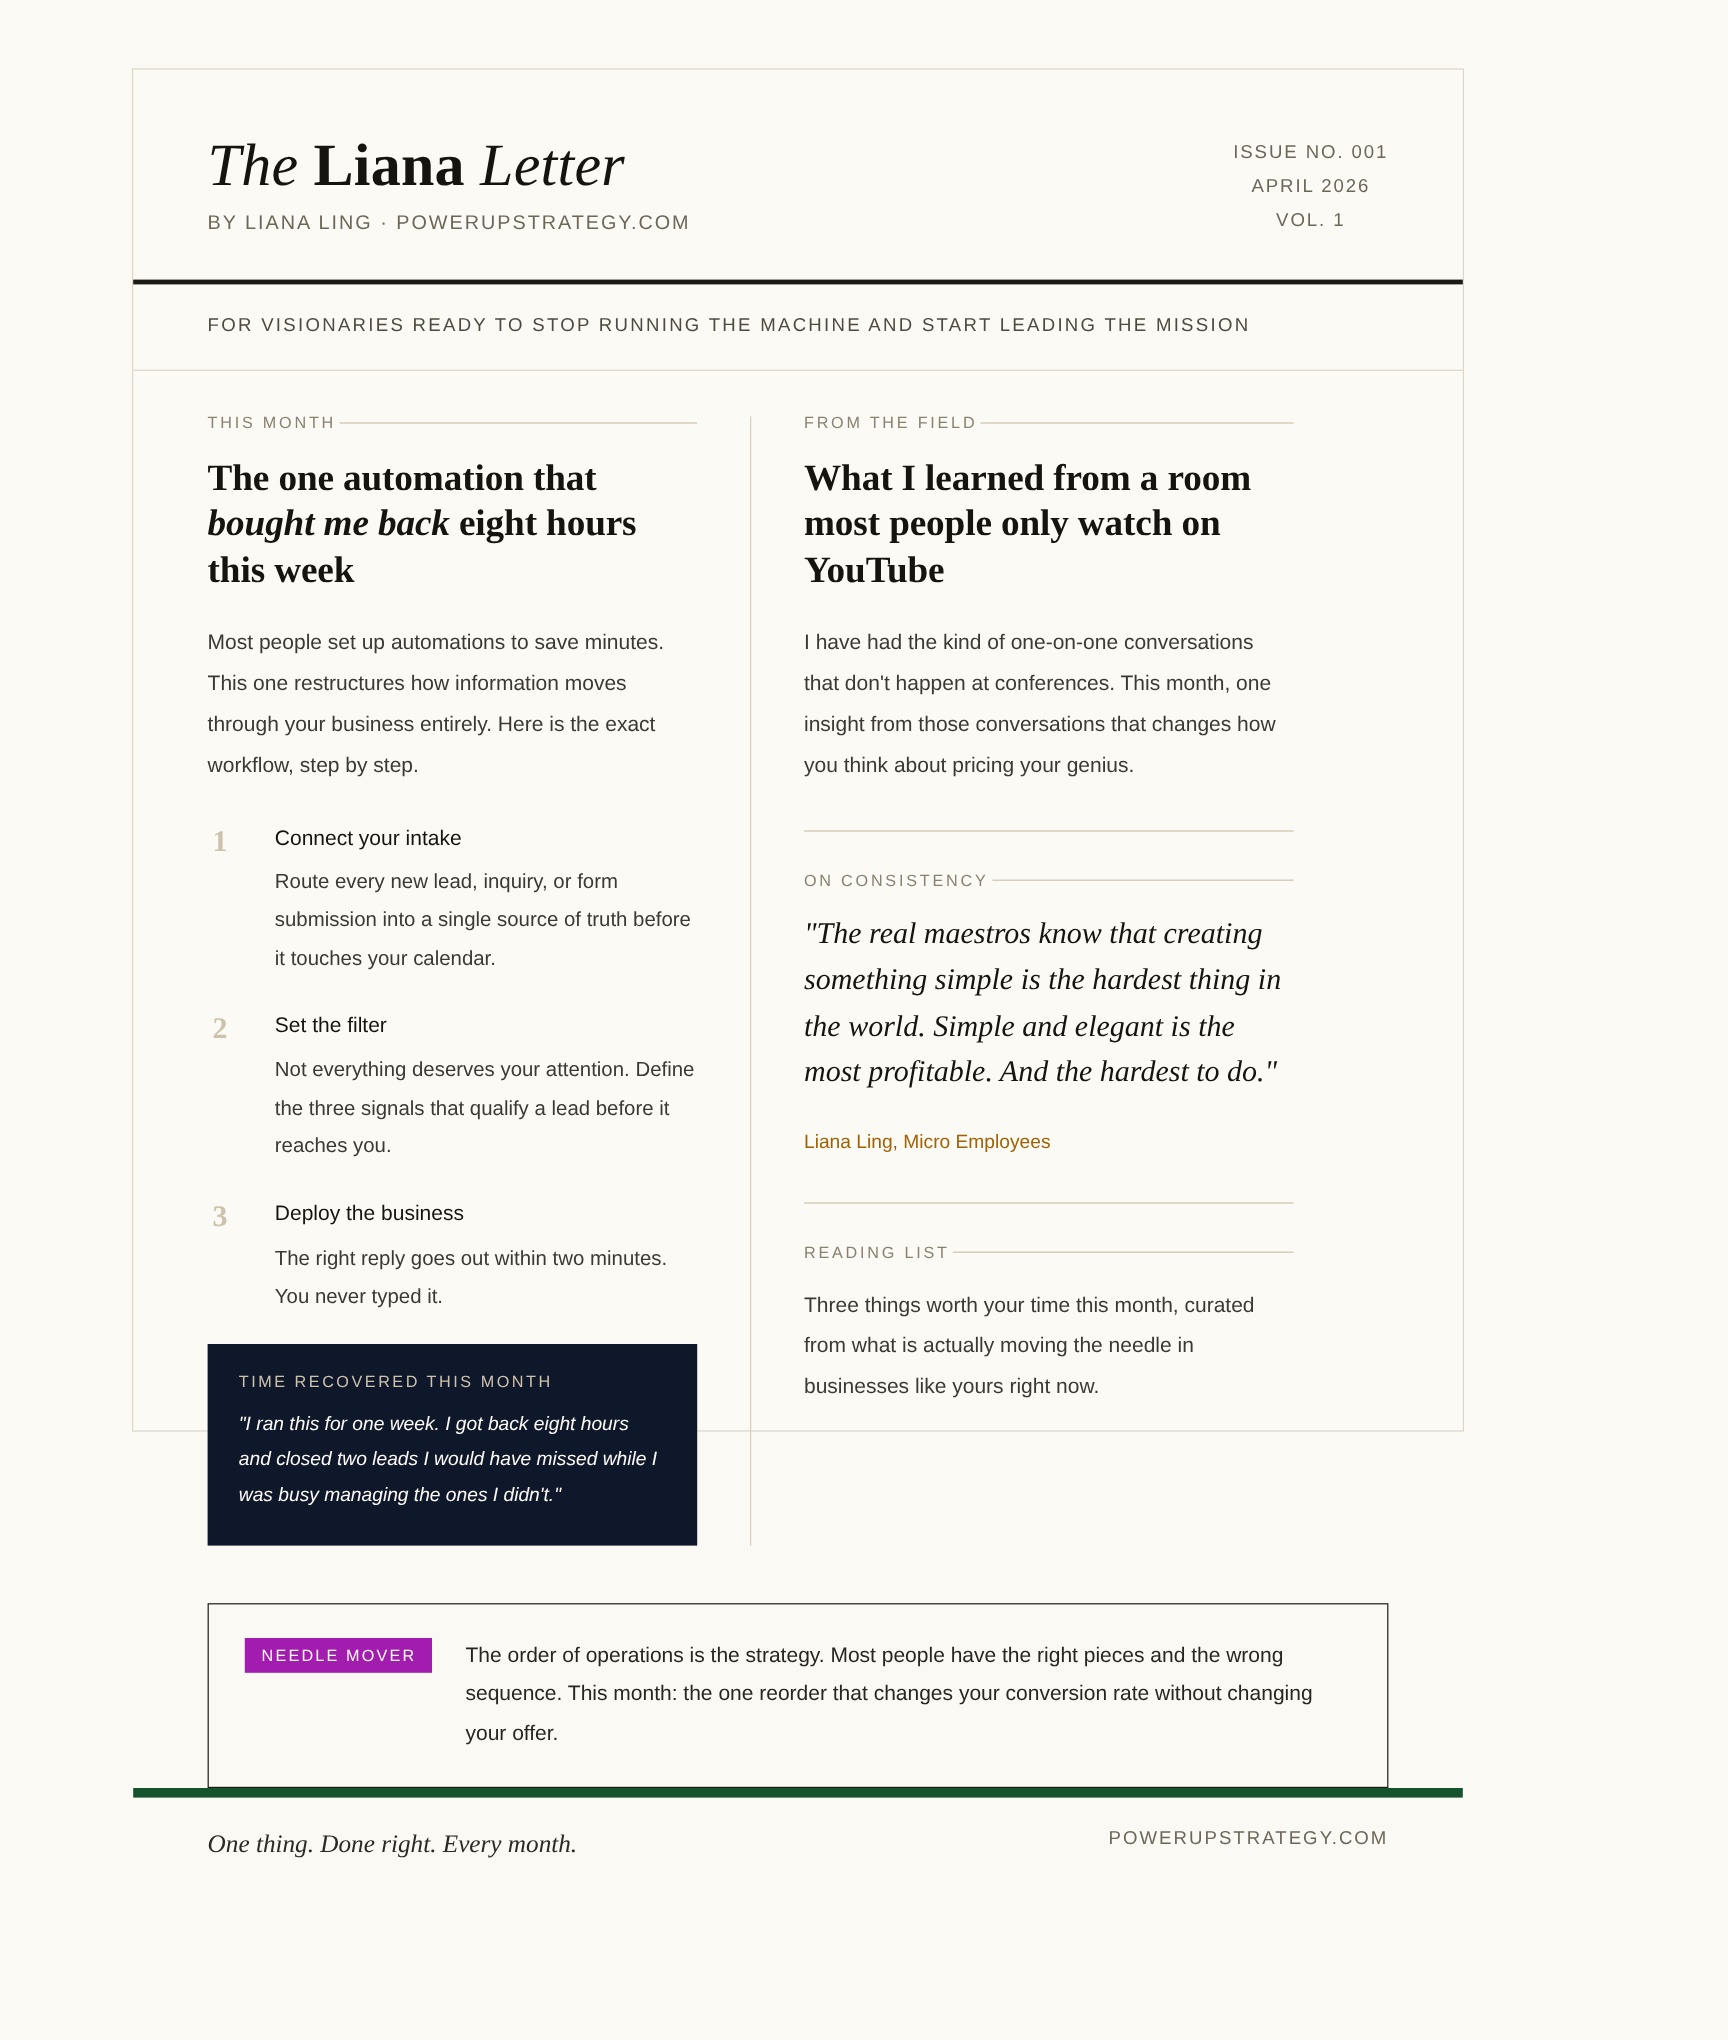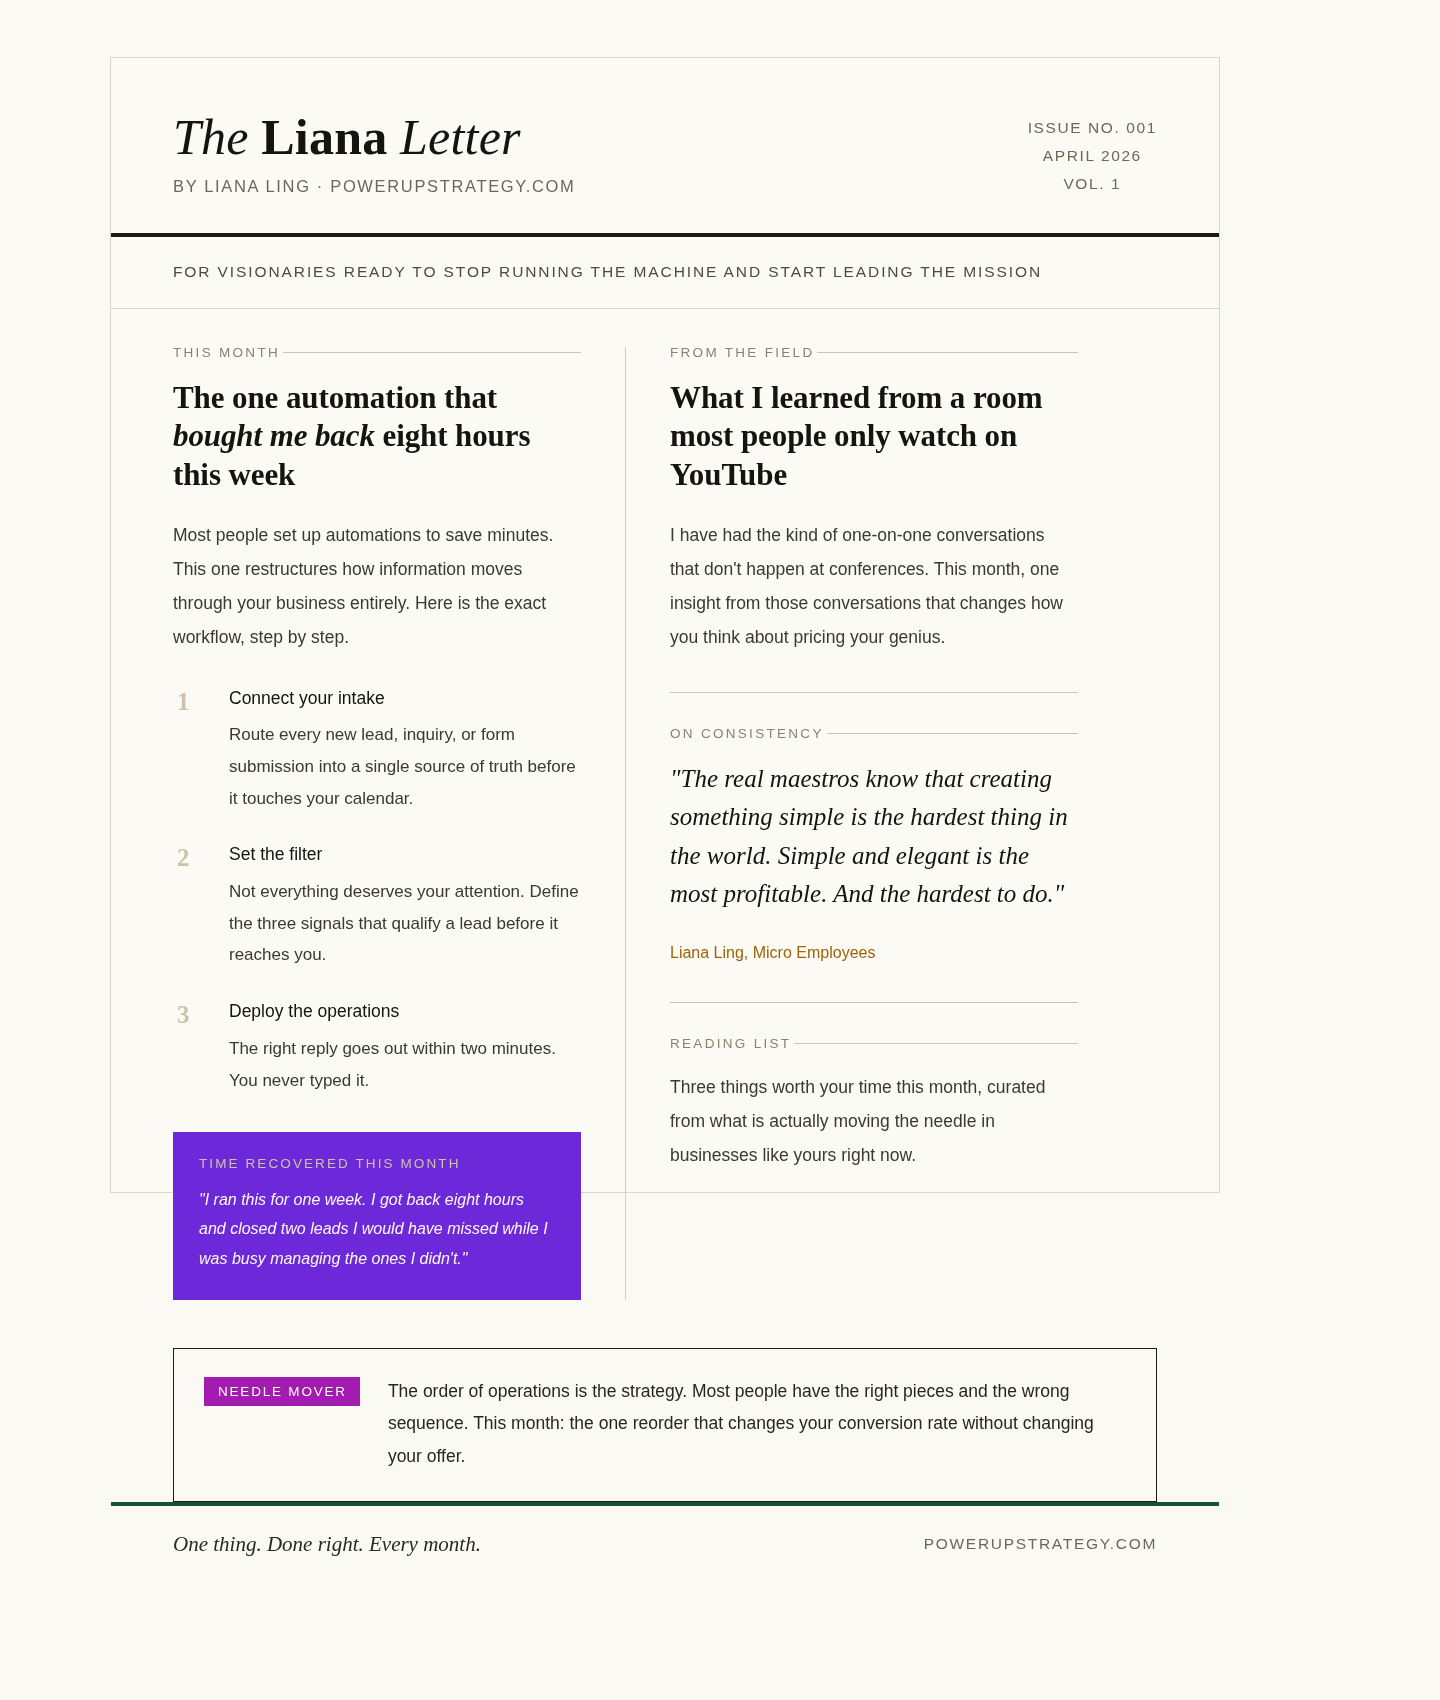--- a/index.html
+++ b/index.html
@@ -177,22 +177,22 @@
   }
 
   .step-text {
     font-size: 17px;
     line-height: 1.87;
     color: #3b3932;
   }
 
   
   .callout-dark {
-    margin-top: 36px;
-    background: #6d28d9;
+    margin-top: 24px;
+    background: #0f172a;
     padding: 24px 26px 27px 26px;
   }
   .callout-label {
     font-size: 13.5px;
     letter-spacing: 2.1px;
     color: #cdc3ac;
     text-transform: uppercase;
     margin-bottom: 14px;
   }
   .callout-quote {
@@ -256,25 +256,24 @@
     font-size: 17.5px;
     line-height: 1.87;
     color: #272620;
     flex: 1;
   }
 
   
   .footer-spacer { flex: 1; }
 
   .footer {
-    border-top: 4px solid #14532d;
+    border-top: 8px solid #14532d;
     padding: 26px 62px 0 62px;
     display: flex;
     justify-content: space-between;
-    align-items: center;
     height: 86px;
     gap: 44px;
   }
   .footer-tagline {
     font-family: "Liberation Serif", serif;
     font-style: italic;
     font-size: 21px;
     color: #2a2922;
   }
   .footer-url {
@@ -333,21 +332,21 @@
             <div class="step-num">2</div>
             <div class="step-body">
               <div class="step-title">Set the filter</div>
               <div class="step-text">Not everything deserves your attention. Define the three signals that qualify a lead before it reaches you.</div>
             </div>
           </div>
 
           <div class="step">
             <div class="step-num">3</div>
             <div class="step-body">
-              <div class="step-title">Deploy the operations</div>
+              <div class="step-title">Deploy the business</div>
               <div class="step-text">The right reply goes out within two minutes. You never typed it.</div>
             </div>
           </div>
 
         </div>
 
         <div class="callout-dark">
           <div class="callout-label">TIME RECOVERED THIS MONTH</div>
           <div class="callout-quote">"I ran this for one week. I got back eight hours and closed two leads I would have missed while I was busy managing the ones I didn't."</div>
         </div>

